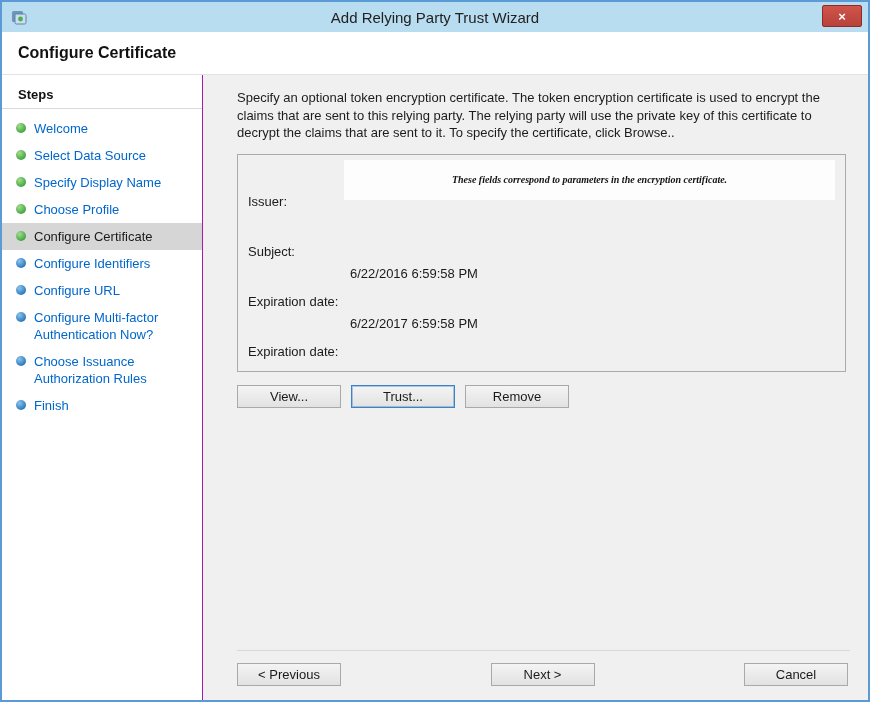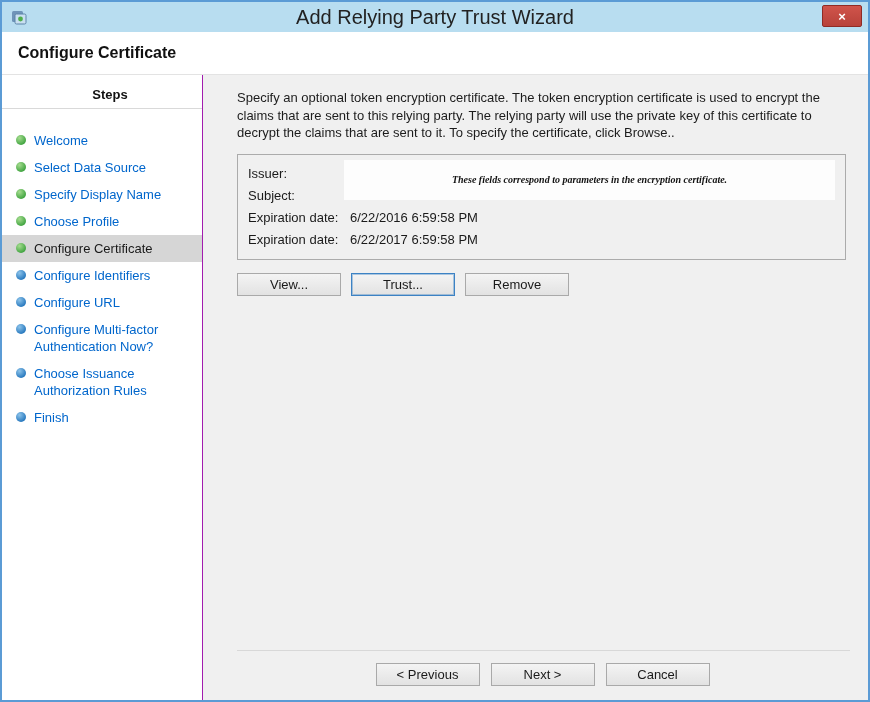--- a/index.html
+++ b/index.html
@@ -28,21 +28,21 @@
   
   .titlebar{
     height:30px;flex:0 0 30px;
     background:var(--titlebar-bg);
     display:flex;align-items:center;
     position:relative;
   }
   .app-icon{margin-left:8px;width:18px;height:18px;display:inline-flex;}
   .title{
     position:absolute;left:60px;right:60px;
-    text-align:center;font-size:20px;color:#222;
+    text-align:center;font-size:15px;color:#222;
     white-space:nowrap;overflow:hidden;
   }
   .close-btn{
     position:absolute;top:3px;right:6px;
     width:40px;height:22px;
     background:linear-gradient(#d0544b,#b8423a);
     border:1px solid #8f2b25;border-radius:2px;
     color:#fff;font-size:13px;font-weight:bold;line-height:1;
     cursor:pointer;
   }
@@ -59,23 +59,22 @@
   .body{flex:1;display:flex;min-height:0;}
 
   .sidebar{
     width:200px;flex:0 0 200px;background:#fff;
     display:flex;flex-direction:column;
   }
   .steps-title{
     font-size:13px;font-weight:bold;color:#111;
     padding:12px 0 6px 16px;
     border-bottom:1px solid #d9d9d9;
-    text-align:center;
-  }
-  ul.steps{list-style:none;margin-top:18px;}
+  }
+  ul.steps{list-style:none;margin-top:6px;}
   li.step{
     display:flex;gap:8px;
     padding:5px 8px 5px 14px;
     font-size:13px;line-height:17px;
     cursor:pointer;
   }
   .dot{flex:0 0 10px;width:10px;height:10px;border-radius:50%;margin-top:3px;}
   li[data-state="done"] .dot,
   li[data-state="current"] .dot{
     background:radial-gradient(circle at 35% 30%, #a5dc8f 0%, var(--step-done-green) 75%);
@@ -97,21 +96,21 @@
   .desc{font-size:13px;line-height:1.35;color:#1c1c1c;max-width:620px;}
 
   .cert-box{
     position:relative;
     margin-top:12px;margin-right:4px;
     border:1px solid #ababab;
     padding:8px 10px;
     min-height:94px;
   }
   .cert-row{display:flex;font-size:13px;line-height:22px;}
-  .cert-label{flex:0 0 102px;}
+  .cert-label{flex:0 0 102px;margin-top:28px;}
   .annotation{
     position:absolute;top:5px;left:106px;right:10px;height:40px;
     background:#fdfdfd;
     display:flex;align-items:center;justify-content:center;
     padding:0 10px;
     font-family:"Liberation Serif","DejaVu Serif",serif;
     font-style:italic;font-weight:600;font-size:10px;color:#111;
   }
 
   .cert-actions{margin-top:13px;display:flex;gap:10px;}
@@ -125,21 +124,21 @@
   }
   .btn.focused{
     border-color:#3c82c4;
     box-shadow:inset 0 0 0 1px rgba(60,130,196,.4);
   }
 
   .footer{
     margin-top:auto;
     border-top:1px solid #d8d8d8;
     padding:12px 2px 14px 0;
-    display:flex;justify-content:center;gap:11px;
+    display:flex;justify-content:space-between;gap:3px;
   }
 </style>
 </head>
 <body>
 
 <div class="window">
 
   <div class="titlebar">
     <span class="app-icon">
       <svg width="18" height="18" viewBox="0 0 18 18">

